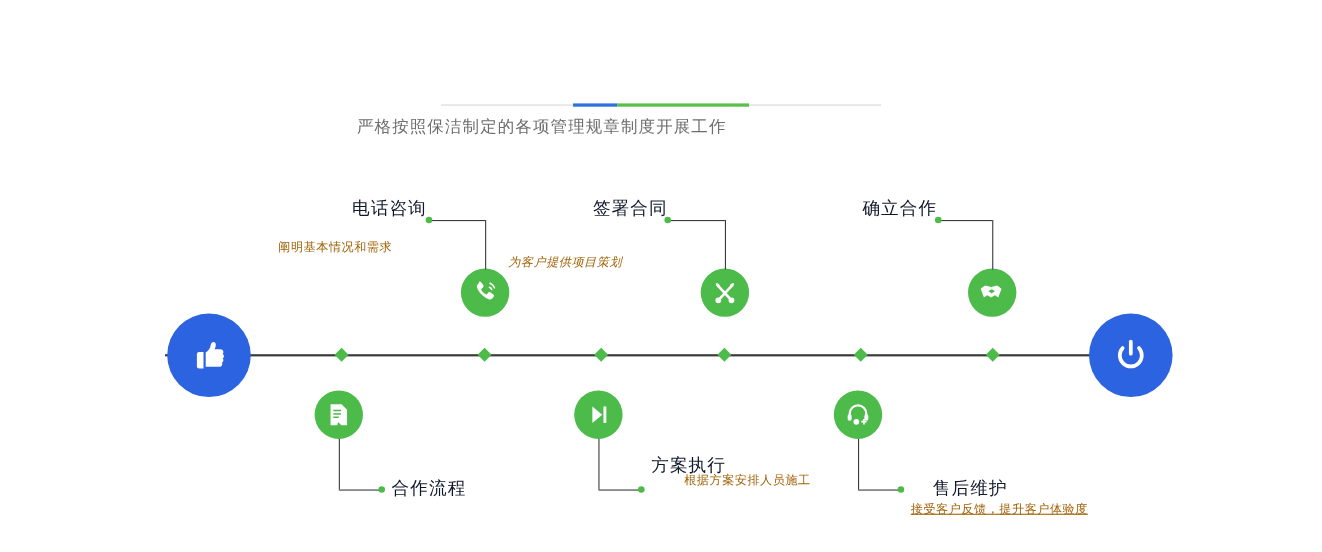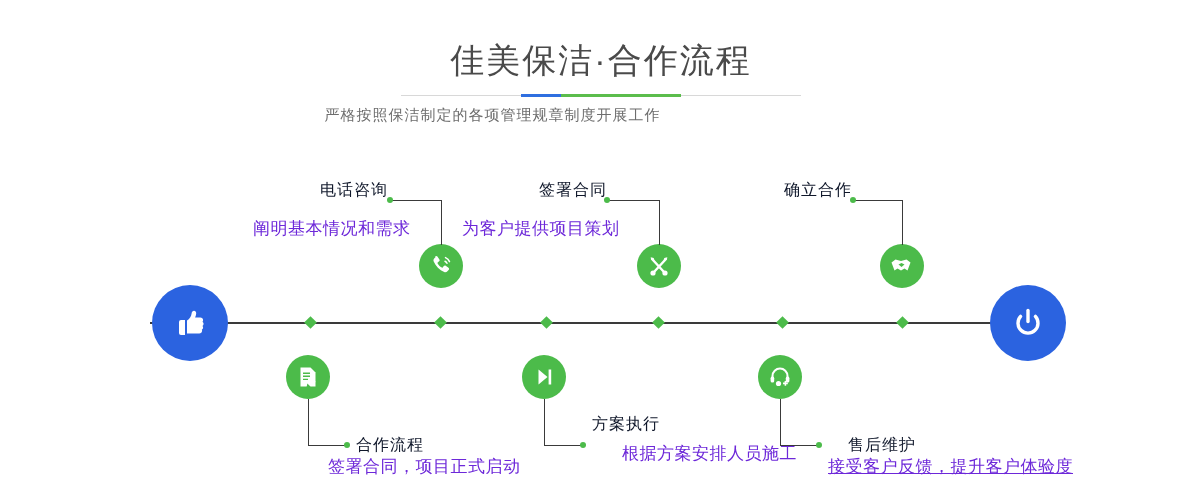--- a/index.html
+++ b/index.html
@@ -141,32 +141,31 @@
 
   .lbl-title {
     position: absolute;
     font-size: 16px;
     color: #0f172a;
     white-space: nowrap;
     letter-spacing: 1px;
   }
   .lbl-desc {
     position: absolute;
-    font-size: 17px;
-    color: #6d28d9;
+    font-size: 11px;
+    color: #a16207;
     white-space: nowrap;
     letter-spacing: 0.5px;
   }
 </style>
 </head>
 <body>
 
 <div id="stage">
 
-  <div class="title">佳美保洁·合作流程</div>
   <div class="rule-wrap">
     <div class="rule-base"></div>
     <div class="rule-blue"></div>
     <div class="rule-green"></div>
   </div>
   <div class="subtitle">严格按照保洁制定的各项管理规章制度开展工作</div>
 
   <div class="axis"></div>
 
   <div class="endcap left">
@@ -211,55 +210,54 @@
         <path fill="#4cbb4a" d="M8 8.5h7v1.4H8zM8 11.6h7V13H8zM8 14.7h5v1.4H8z"></path>
         <path fill="#ffffff" d="M17.4 14.6l3.2 3.2-4.4 4.4-3.2-3.2z"></path>
         <path fill="#4cbb4a" d="M12.4 19.6l3.2 3.2-4.2 1z"></path>
       </svg>
     </span>
   </div>
   <div class="vline" style="left:308px; top:399px; height:46px;"></div>
   <div class="hline" style="left:308px; top:445px; width:38px;"></div>
   <div class="tip-dot" style="left:344px; top:442px;"></div>
   <div class="lbl-title" style="left:356px; top:445px; transform:translate(0,-50%);">合作流程</div>
-  <div class="lbl-desc" style="left:328px; top:455px;">签署合同，项目正式启动</div>
 
   <div class="dot" style="left:542px; top:318px;"></div>
   <div class="dot" style="left:654px; top:318px;"></div>
   <div class="node" style="left:637px; top:244px;">
     <span>
       <svg width="26" height="26" viewBox="0 0 26 26" aria-hidden="true">
         <path fill="none" stroke="#ffffff" stroke-width="2.4" stroke-linecap="round" d="M6 6l12 13"></path>
         <path fill="none" stroke="#ffffff" stroke-width="2.4" stroke-linecap="round" d="M20 6L8 19"></path>
         <path fill="#ffffff" d="M4.5 4.2l3.2.9.8 2.6-2.5-.8z"></path>
         <path fill="#ffffff" d="M21.5 4.2l-3.2.9-.8 2.6 2.5-.8z"></path>
         <circle fill="#ffffff" cx="19" cy="20" r="2.6"></circle>
         <circle fill="#ffffff" cx="7" cy="20" r="2.6"></circle>
       </svg>
     </span>
   </div>
   <div class="vline" style="left:659px; top:200px; height:45px;"></div>
   <div class="hline" style="left:607px; top:200px; width:52px;"></div>
   <div class="tip-dot" style="left:604px; top:197px;"></div>
   <div class="lbl-title" style="left:539px; top:190px; transform:translate(0,-50%);">签署合同</div>
-  <div class="lbl-desc" style="left:462px; top:217px;">为客户提供项目策划</div>
+  <div class="lbl-desc" style="left:462px; top:231px;font-style:italic;">为客户提供项目策划</div>
 
   <div class="node" style="left:522px; top:355px;">
     <span>
       <svg width="26" height="26" viewBox="0 0 26 26" aria-hidden="true">
         <path fill="#ffffff" d="M7.5 5.5l9 7.5-9 7.5z"></path>
         <rect fill="#ffffff" x="17.6" y="5.5" width="2.6" height="15"></rect>
       </svg>
     </span>
   </div>
   <div class="vline" style="left:544px; top:399px; height:46px;"></div>
   <div class="hline" style="left:544px; top:445px; width:38px;"></div>
   <div class="tip-dot" style="left:580px; top:442px;"></div>
   <div class="lbl-title" style="left:592px; top:424px; transform:translate(0,-50%);">方案执行</div>
-  <div class="lbl-desc" style="left:622px; top:442px;">根据方案安排人员施工</div>
+  <div class="lbl-desc" style="left:622px; top:429px;">根据方案安排人员施工</div>
 
   <div class="dot" style="left:778px; top:318px;"></div>
   <div class="dot" style="left:898px; top:318px;"></div>
   <div class="node" style="left:880px; top:244px;">
     <span>
       <svg width="26" height="26" viewBox="0 0 26 26" aria-hidden="true">
         <path fill="#ffffff" d="M2.5 9.5l4-3 5.5 1.5 5.5-1.5 4 3-3 8-3-2-3.5 2-3.5-2-3 2z"></path>
         <path fill="#4cbb4a" d="M9.5 11.5l3 2.4 3-2.4-3-1.6z"></path>
       </svg>
     </span>

